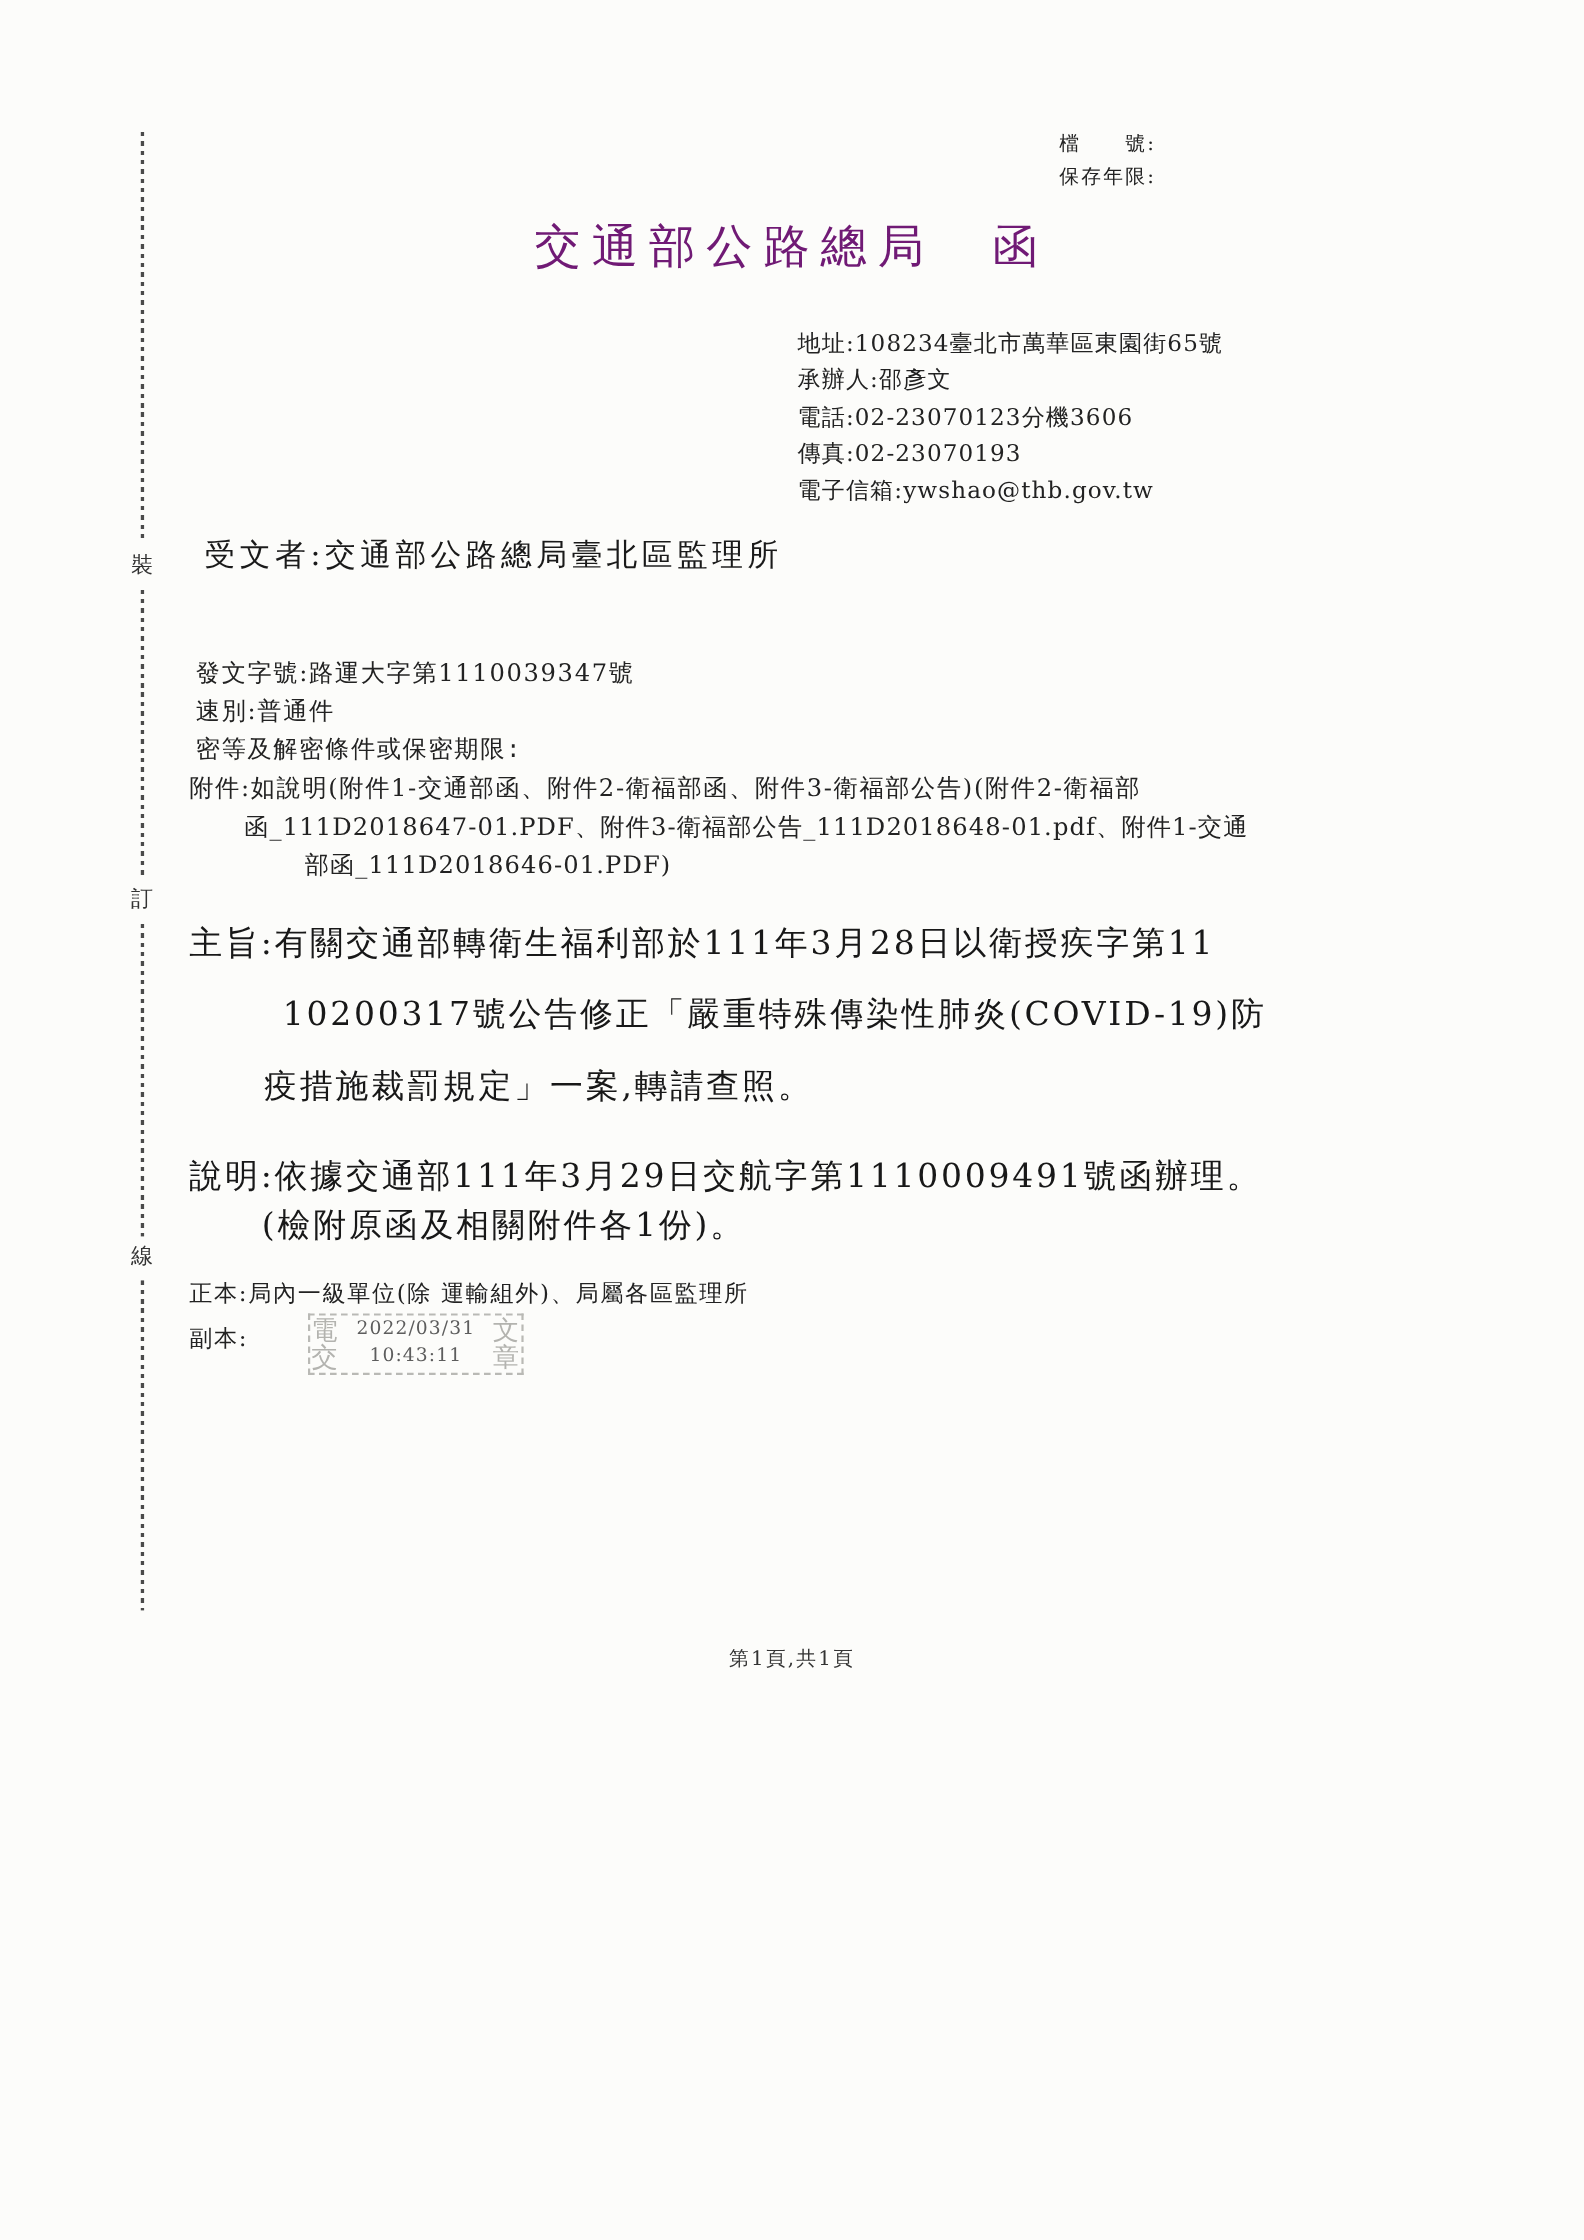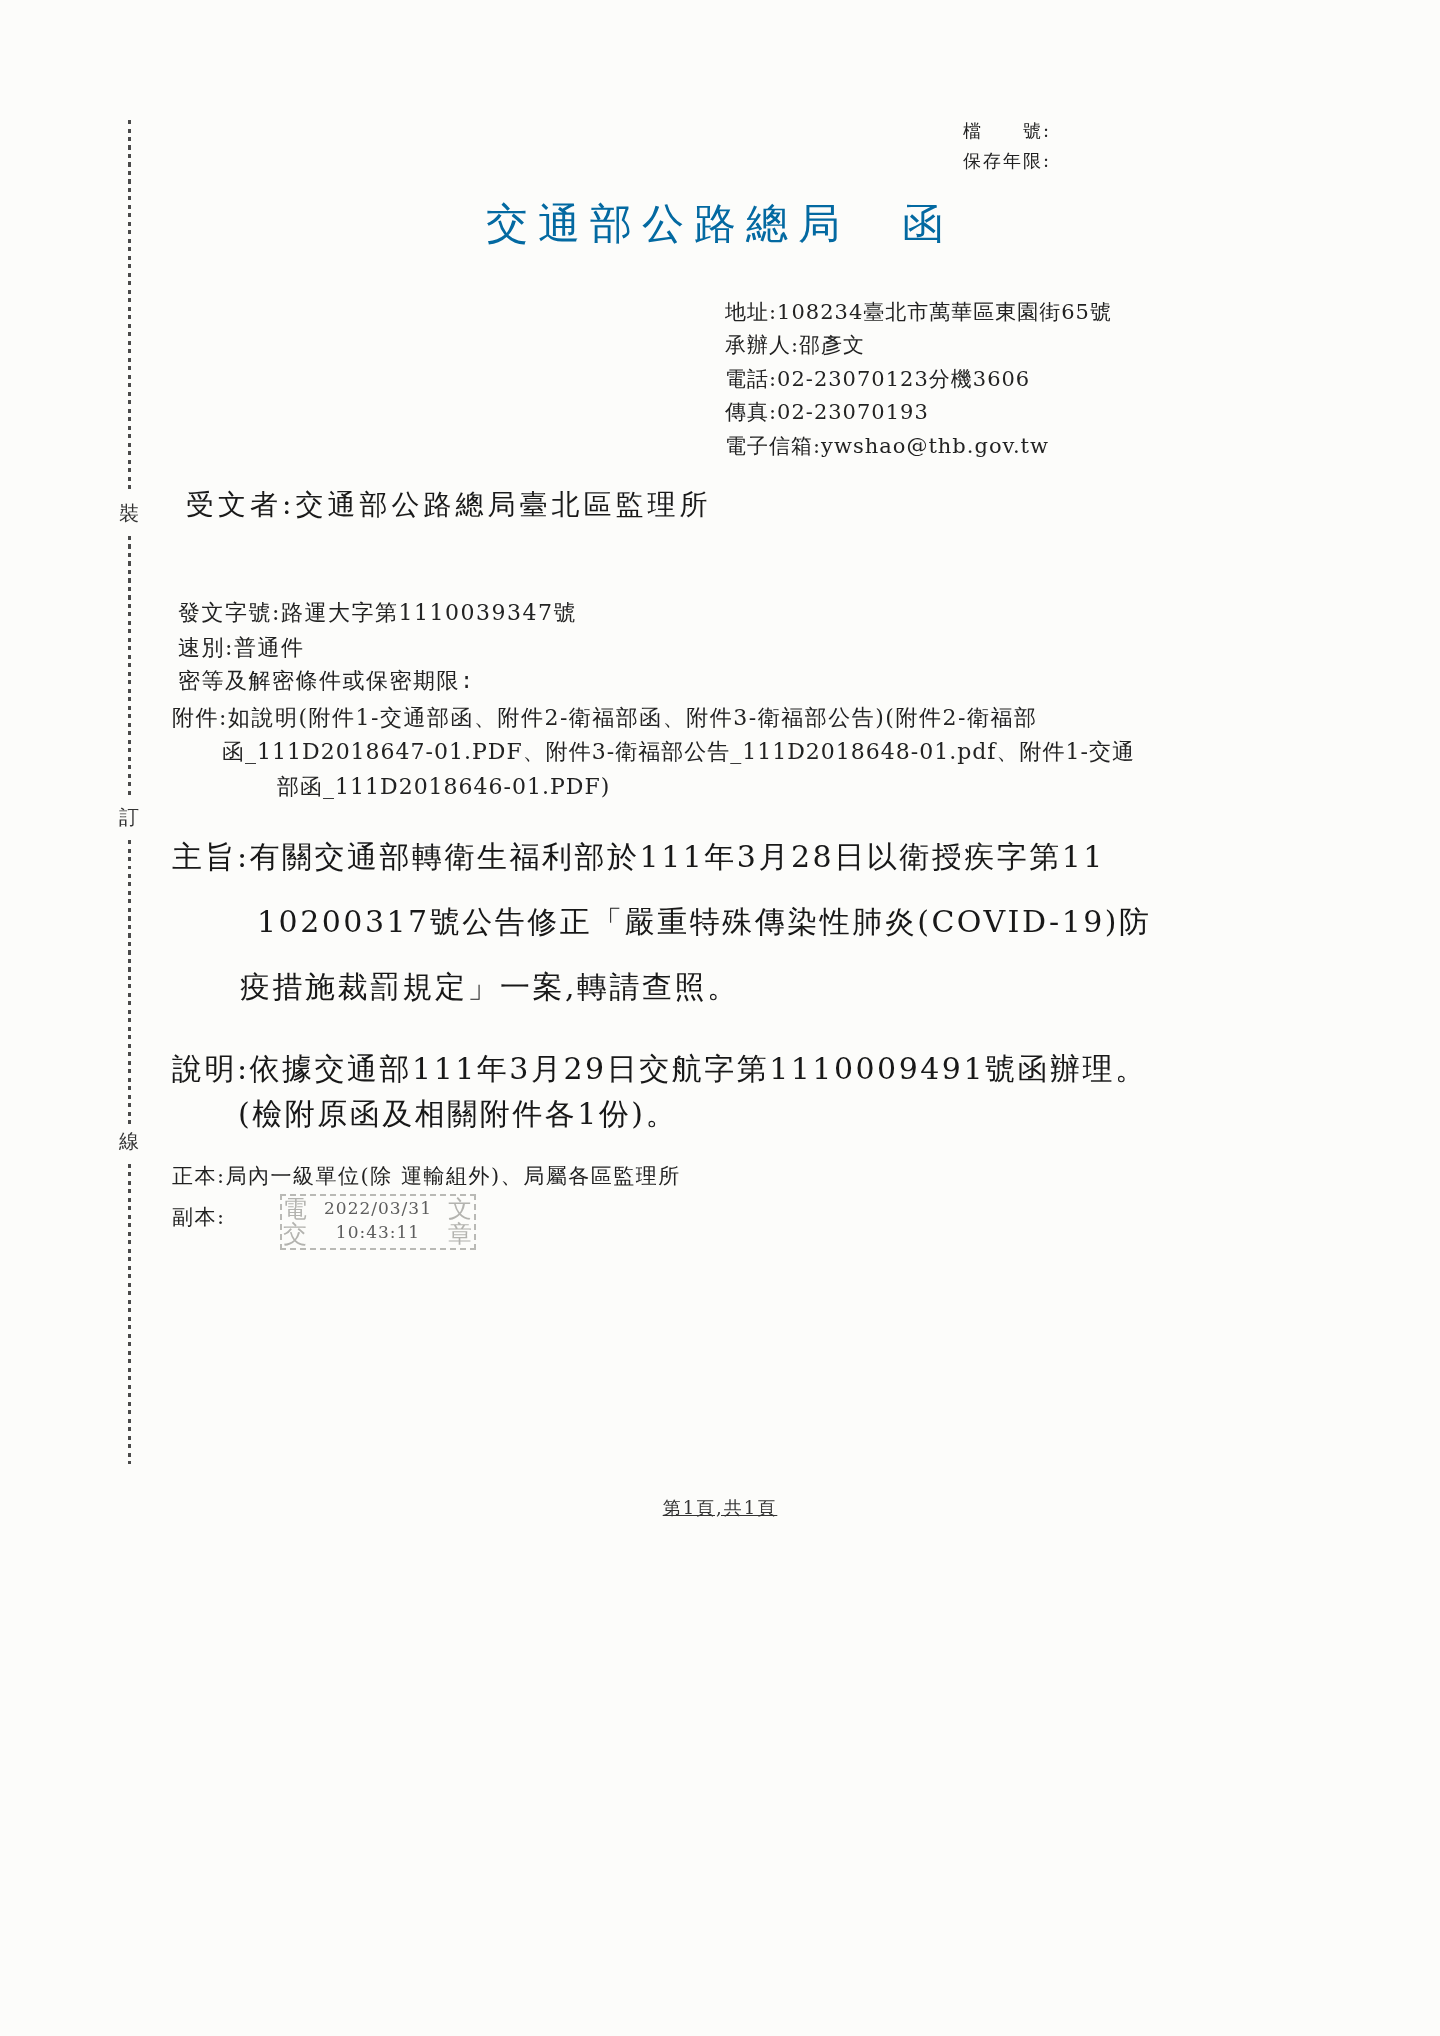--- a/index.html
+++ b/index.html
@@ -13,36 +13,36 @@
     color:#1e1e1e;
     overflow:hidden;
   }
   .abs{position:absolute;white-space:nowrap;}
   
   .file-label{font-size:18px;letter-spacing:2px;line-height:30px;color:#222;}
   
   .doc-title{
     font-size:42px;
     letter-spacing:10px;
-    color:#0369a1;
+    color:#701a75;
     font-weight:400;
   }
   
   .contact-line{font-size:21px;letter-spacing:1px;line-height:33.5px;color:#222;}
   
   .recipient-line{font-size:28px;letter-spacing:4px;color:#1a1a1a;}
   
   .meta-line{font-size:22px;letter-spacing:1.5px;line-height:35px;color:#222;}
   .attach-cont{font-size:22px;letter-spacing:1px;color:#222;}
   
   .big-line{font-size:30px;letter-spacing:2.5px;color:#181818;}
   
   .dist-line{font-size:21px;letter-spacing:1.5px;color:#222;}
   
-  .footer-line{font-size:18px;letter-spacing:2px;color:#333;text-align:center;text-decoration:underline;}
+  .footer-line{font-size:18px;letter-spacing:2px;color:#333;text-align:center;}
   
   .dots{
     width:3px;
     background:repeating-linear-gradient(to bottom,#4a4a4a 0 4px,transparent 4px 8.5px);
   }
   .bind-char{font-size:20px;color:#333;letter-spacing:0;}
   
   .stamp{
     position:absolute;
     left:280px;top:1194px;

